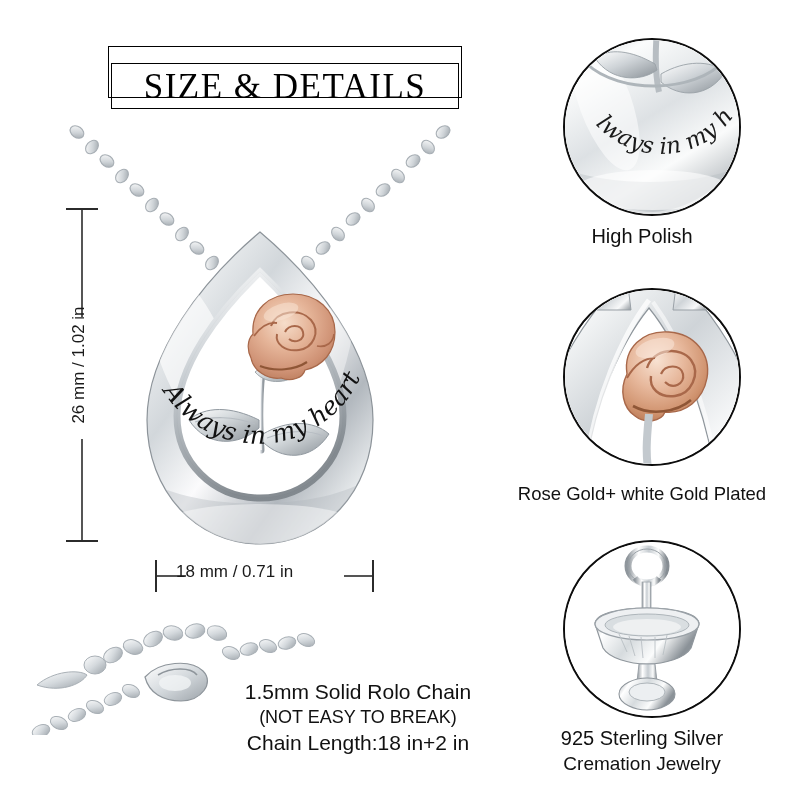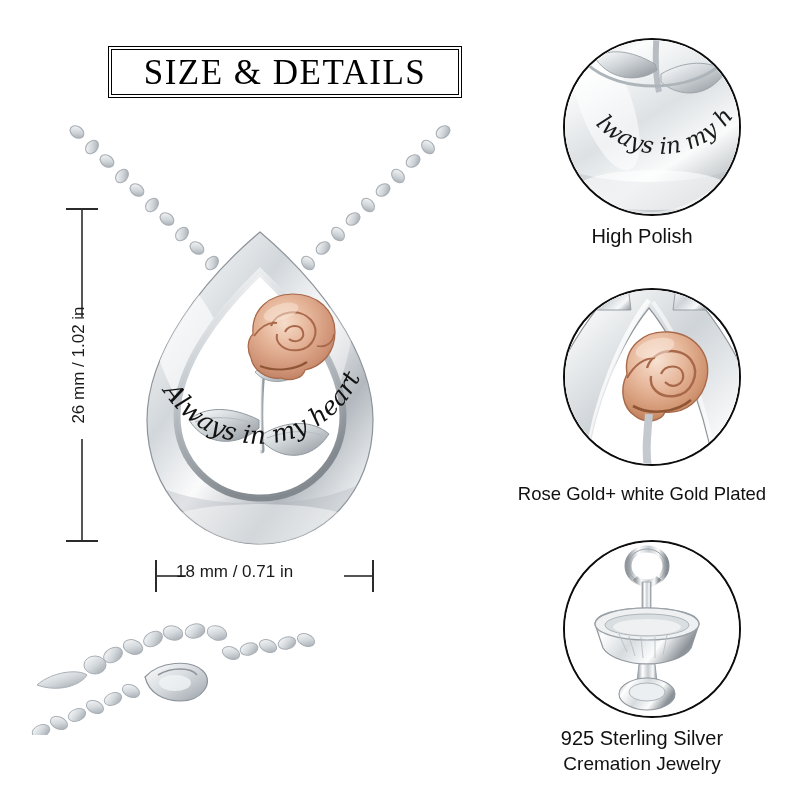--- a/index.html
+++ b/index.html
@@ -29,20 +29,21 @@
     box-sizing: border-box;
   }
   #title-box .inner {
     width: 100%;
     height: 100%;
     border: 1.5px solid #000;
     box-sizing: border-box;
     display: flex;
     align-items: center;
     justify-content: center;
+    margin-top: 14px;
   }
   #title-text {
     font-family: "Liberation Serif", serif;
     font-size: 35px;
     letter-spacing: 1.5px;
     color: #000;
     white-space: nowrap;
     line-height: 1;
   }
 
@@ -322,20 +323,25 @@
 
       <ellipse cx="106" cy="86" rx="9" ry="6" transform="rotate(24 106 86)"></ellipse>
       <ellipse cx="88" cy="94" rx="9" ry="6" transform="rotate(-20 88 94)"></ellipse>
       <ellipse cx="70" cy="102" rx="9" ry="6" transform="rotate(24 70 102)"></ellipse>
       <ellipse cx="52" cy="110" rx="9" ry="6" transform="rotate(-20 52 110)"></ellipse>
       <ellipse cx="34" cy="118" rx="9" ry="6" transform="rotate(24 34 118)"></ellipse>
       <ellipse cx="16" cy="126" rx="9" ry="6" transform="rotate(-20 16 126)"></ellipse>
     </g>
   </svg>
 
+  <div id="chain-caption">
+    <div class="l1">1.5mm Solid Rolo Chain</div>
+    <div class="l2">(NOT EASY TO BREAK)</div>
+    <div class="l3">Chain Length:18 in+2 in</div>
+  </div>
 
   <div class="inset" id="inset-polish">
     <svg width="174" height="174" viewBox="0 0 174 174">
       <defs>
         <linearGradient id="gPolish" x1="0.1" y1="0" x2="0.85" y2="1">
           <stop offset="0%" stop-color="#c9ced3"></stop>
           <stop offset="20%" stop-color="#fbfcfc"></stop>
           <stop offset="48%" stop-color="#dde1e4"></stop>
           <stop offset="70%" stop-color="#fafbfb"></stop>
           <stop offset="100%" stop-color="#9aa1a7"></stop>

